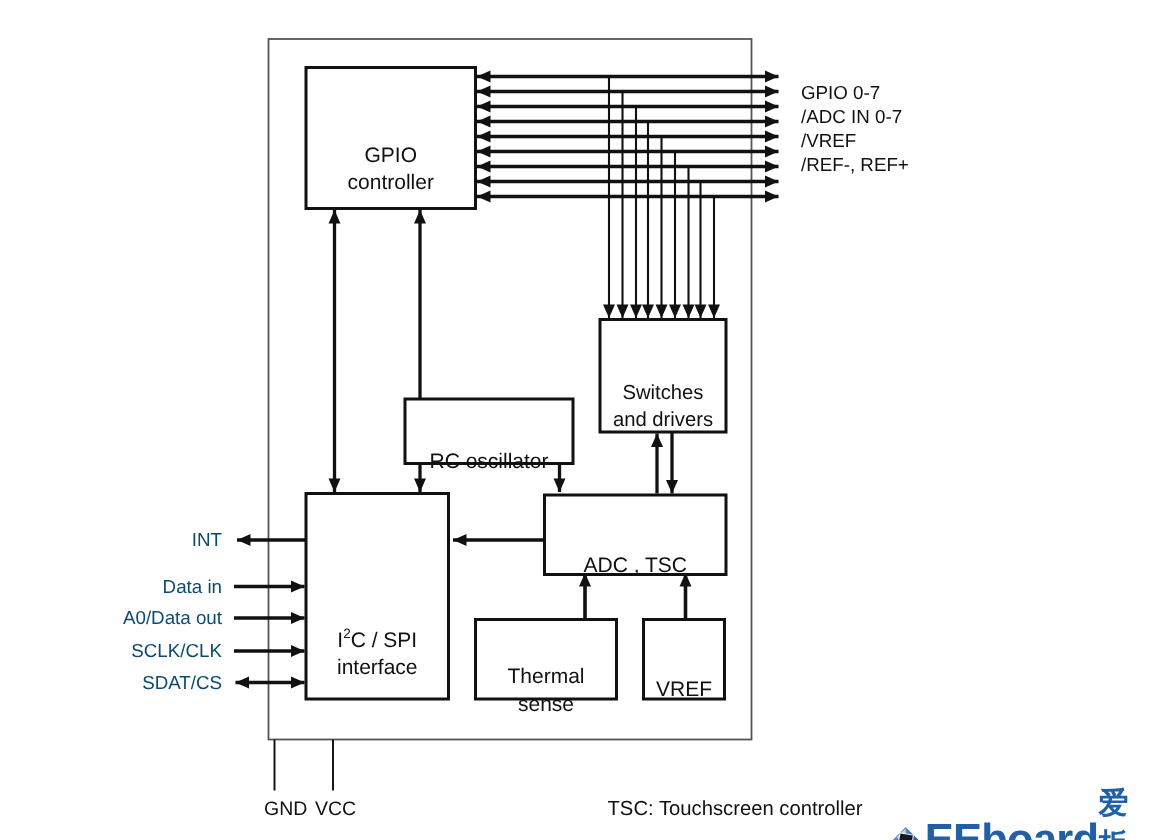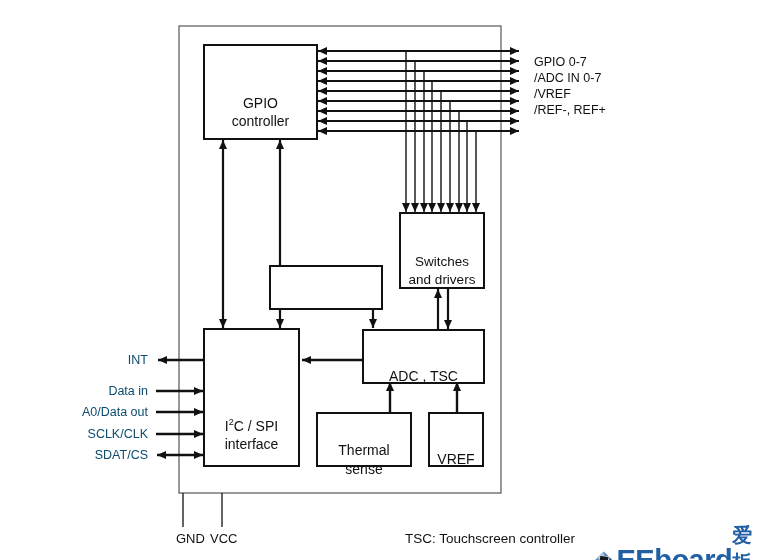--- a/index.html
+++ b/index.html
@@ -114,20 +114,21 @@
       <rect x="363" y="330" width="121" height="53"></rect>
       <rect x="317" y="413" width="94" height="53"></rect>
       <rect x="429" y="413" width="54" height="53"></rect>
     </g>
   </svg>
 
   <div class="blk" style="left:204px;top:45px;width:113px;height:94px">GPIO
 controller</div>
   <div class="blk" style="left:400px;top:213px;width:84px;height:75px;font-size:13.5px">Switches
 and drivers</div>
+  <div class="blk" style="left:270px;top:266px;width:112px;height:43px">RC oscillator</div>
   <div class="blk" style="left:317px;top:413px;width:94px;height:53px">Thermal
 sense</div>
   <div class="blk" style="left:363px;top:330px;width:121px;height:53px">ADC , TSC</div>
   <div class="blk" style="left:429px;top:413px;width:54px;height:53px">VREF</div>
   <div class="blk" style="left:204px;top:329px;width:95px;height:172px">
     <div>
       <span>I</span><sup>2</sup><span>C / SPI</span>
       <div>interface</div>
     </div>
   </div>

